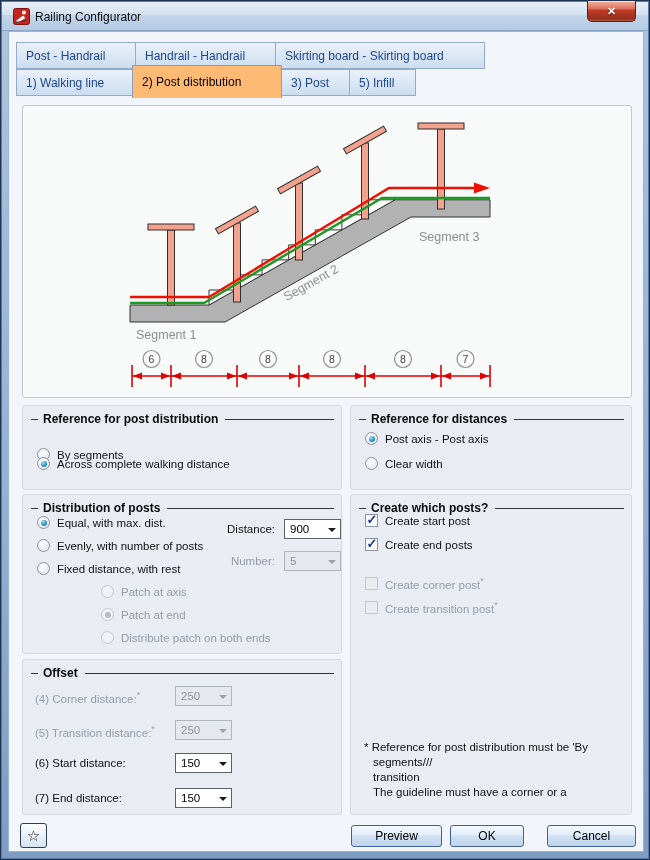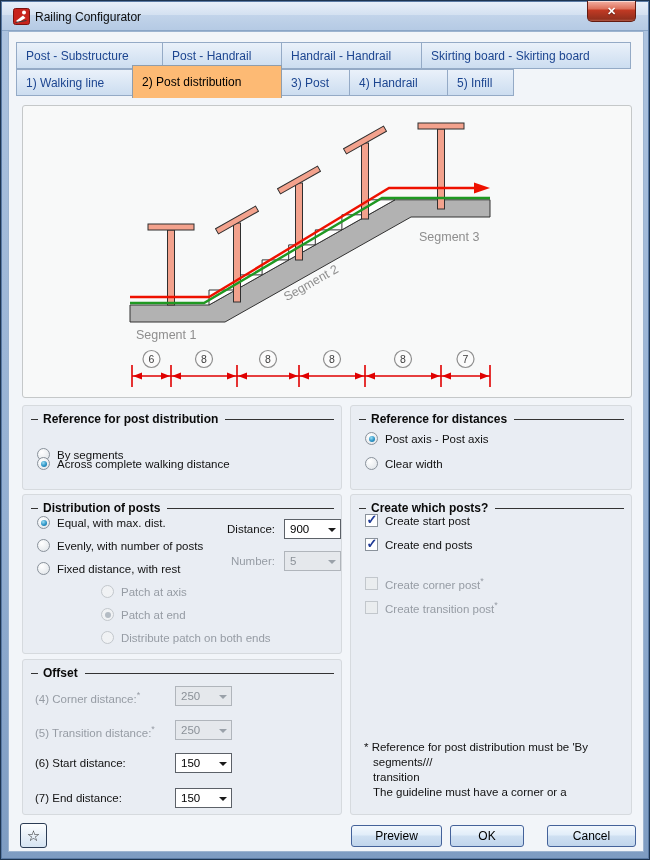--- a/index.html
+++ b/index.html
@@ -95,31 +95,29 @@
       <path d="M3,13 L10,7.5 L12.5,10 L5,14.5 Z" fill="#ffffff"></path>
       <path d="M2.5,14.5 L13.5,12.5" stroke="#3a3a3a" stroke-width="1"></path>
     </svg>
     <span class="title-text">Railing Configurator</span>
   </div>
   <div class="close-btn">✕</div>
 
   <div class="client">
 
     <div class="tabs-top">
-      <div class="tab" style="width:147px">Post - Substructure</div>
       <div class="tab" style="width:120px">Post - Handrail</div>
       <div class="tab" style="width:141px">Handrail - Handrail</div>
       <div class="tab" style="width:210px">Skirting board - Skirting board</div>
     </div>
 
     <div class="tabs-main">
       <div class="tab" style="width:117px">1) Walking line</div>
       <div class="tab active" style="width:150px">2) Post distribution</div>
       <div class="tab" style="width:69px">3) Post</div>
-      <div class="tab" style="width:99px">4) Handrail</div>
       <div class="tab" style="width:67px">5) Infill</div>
     </div>
 
     <div class="diagram">
       <svg width="608" height="291" viewBox="0 0 608 291">
 
         <path d="M107,199 L186,199 L372,93.8 L467,93.8 L467,111 L388,111 L202,216 L107,216 Z" stroke="#333" stroke-width="1" fill="#b2b2b2"></path>
 
         <path fill="#ffffff" stroke="#333" stroke-width="1" d="M186,199 L186,184 L212.6,184 L212.6,168.9 L239.1,168.9 L239.1,153.9 L265.7,153.9 L265.7,138.9 L292.3,138.9 L292.3,123.9 L318.9,123.9 L318.9,108.8 L345.4,108.8 L345.4,93.8 L372,93.8 Z"></path>
 

